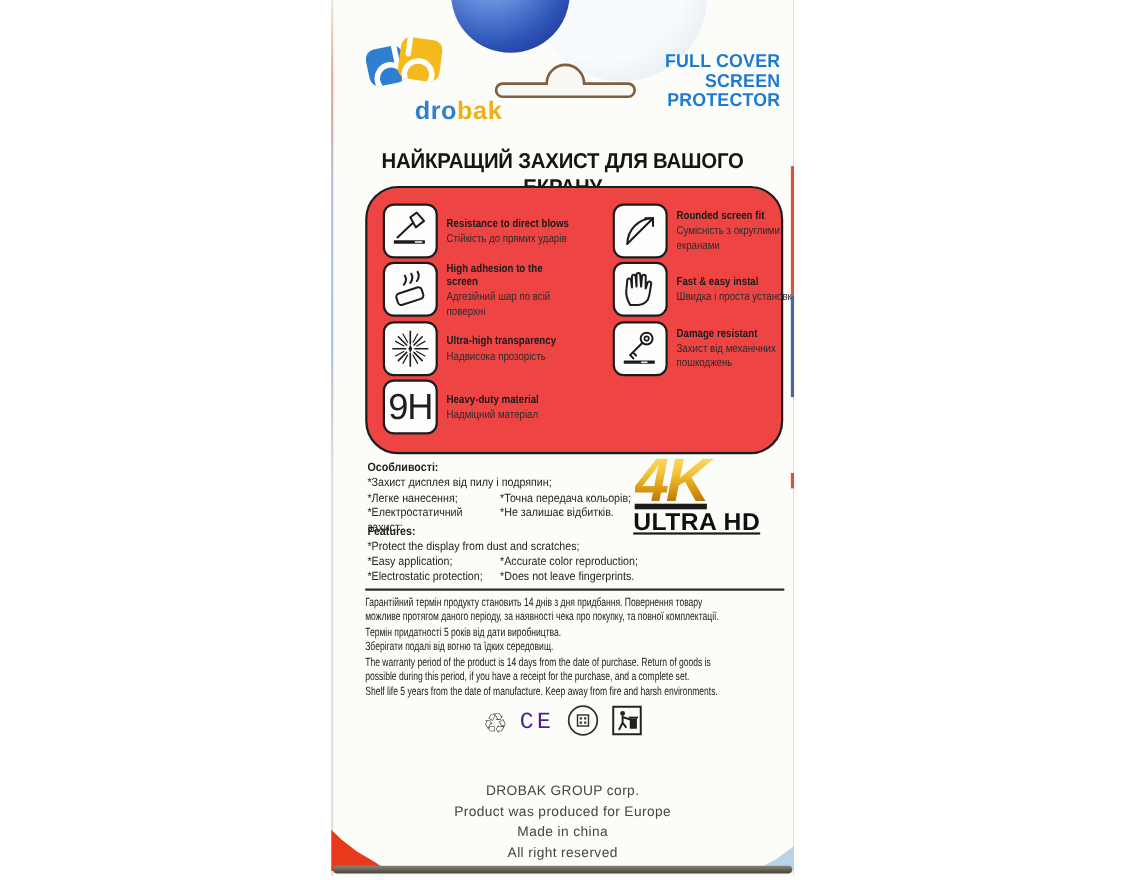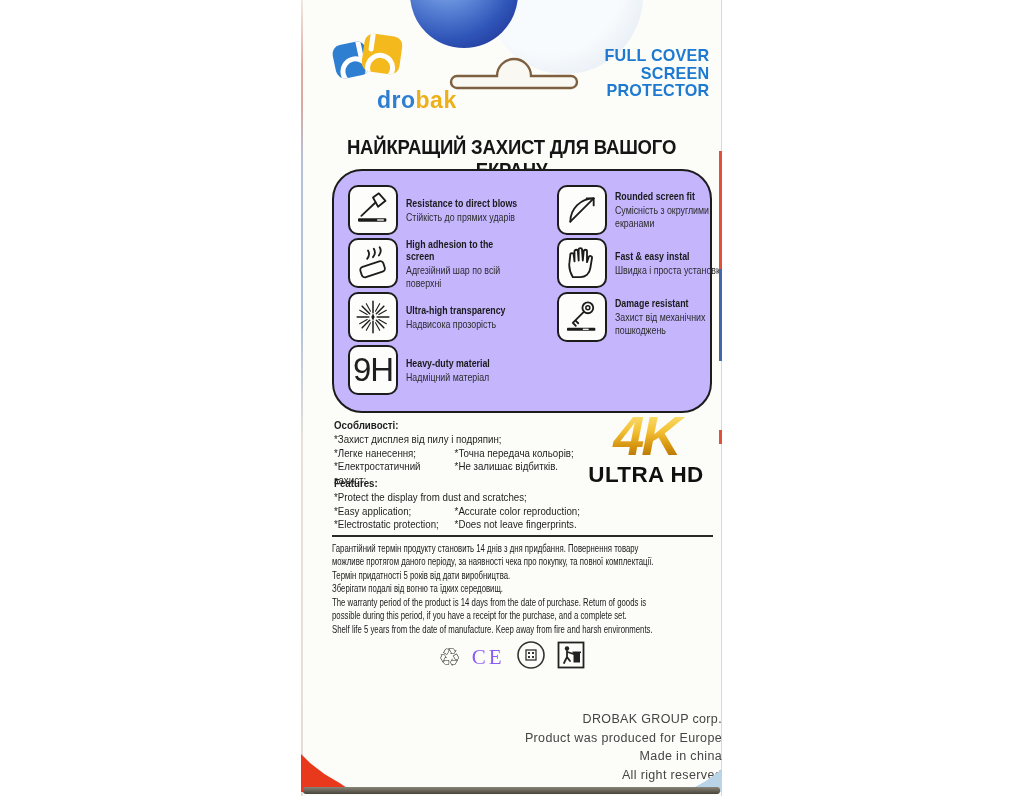--- a/index.html
+++ b/index.html
@@ -32,55 +32,55 @@
   
   .product-title{position:absolute;right:13px;top:47px;text-align:right;white-space:pre-line;
     color:#1d7ad0;font-weight:700;font-size:17px;line-height:17.5px;letter-spacing:.2px;
     transform:scaleX(.95);transform-origin:right top;}
   
   .tagline{position:absolute;left:0;right:0;top:136px;text-align:center;font-size:19.5px;font-weight:700;
     color:#151515;letter-spacing:-.2px;transform:scaleX(.95);}
   
   .features-box{position:absolute;left:31px;top:169px;width:380px;height:244px;box-sizing:border-box;
     border:2.5px solid #1c1c1c;border-radius:30px;display:grid;grid-template-columns:197px 1fr;
-    grid-template-rows:repeat(4,1fr);padding:12px 0 14px 14px;background:#c4b5fd;}
+    grid-template-rows:repeat(4,1fr);padding:12px 0 14px 14px;background:#ef4444;}
   .fcell{display:flex;align-items:center;gap:8px;overflow:visible;}
   .fcell:nth-child(even){padding-left:12px;}
   .ficon{flex:0 0 50px;height:50px;box-sizing:border-box;border:2.4px solid #1c1c1c;border-radius:10px;
     display:flex;align-items:center;justify-content:center;background:#fdfdfb;}
   .ftext{flex:0 0 140px;transform:scaleX(.84);transform-origin:left center;font-size:10.5px;line-height:12.5px;}
   .ft-en{font-weight:700;color:#1a1a1a;margin-bottom:1.5px;}
   .ft-ua{font-weight:400;color:#2c2c2c;}
   .nineh{font-size:33px;color:#1f1f1f;letter-spacing:-1px;}
   
   .hl{position:absolute;left:33px;width:330px;font-size:10.8px;line-height:13.8px;color:#1e1e1e;
     transform:scaleX(.9);transform-origin:left top;}
   #hl-ua{top:419px}
   #hl-en{top:477px}
   .hl-title{font-weight:700;}
   .hl-cols{display:flex;}
   .hl-c1{width:134px;flex:0 0 134px;}
   
-  .badge-4k{position:absolute;left:276px;top:411px;width:138px;text-align:center;}
+  .badge-4k{position:absolute;left:276px;top:411px;width:138px;text-align:left;text-decoration:underline;}
   .fourk{font-size:56px;font-weight:700;font-style:italic;line-height:50px;letter-spacing:-3px;
     background:linear-gradient(180deg,#fbe27a 0%,#f3c135 40%,#d4920e 72%,#a86a05 100%);
     -webkit-background-clip:text;background-clip:text;color:transparent;}
   .uhd{font-size:22px;font-weight:700;color:#101010;letter-spacing:.4px;margin-top:1px;transform:scaleX(1.02);}
   
   .sep{position:absolute;left:31px;top:535px;width:381px;border-top:2px solid #2a2a2a;}
   .warr{position:absolute;left:31px;margin:0;font-size:10.8px;line-height:13.4px;color:#191919;
     white-space:pre-line;transform-origin:left top;width:505px;transform:scaleX(.72);}
   #warr-ua{top:542px}
   #warr-en{top:596px}
   
   .certs{position:absolute;left:0;top:640px;width:421px;display:flex;justify-content:center;align-items:center;gap:11px;height:34px;}
   .recycle{font-family:"DejaVu Sans",sans-serif;font-size:25px;line-height:1;color:#1d1d1d;}
-  .ce{font-family:Liberation Serif, serif;font-size:21px;font-weight:400;letter-spacing:3px;color:#8b5cf6;}
-  
-  .footer{position:absolute;left:0;top:710px;width:100%;text-align:right;font-size:12.5px;line-height:18.7px;
+  .ce{font-family:Liberation Mono, monospace;font-size:21px;font-weight:400;letter-spacing:3px;color:#4c1d95;}
+  
+  .footer{position:absolute;left:0;top:710px;width:100%;text-align:center;font-size:12.5px;line-height:18.7px;
     color:#454545;letter-spacing:.35px;}
   
   .edge-l{position:absolute;left:0;top:0;width:2px;height:100%;
     background:linear-gradient(180deg,#efe9e2 0%,#e3aca1 8%,#d9a89e 13%,#b6c1d8 20%,#b0c0da 40%,#e6e0d8 55%,#e3ded6 100%);}
   .edge-r-red{position:absolute;right:0;top:151px;width:3px;height:118px;background:#df5138;}
   .edge-r-blue{position:absolute;right:0;top:269px;width:3px;height:92px;background:#3f68b0;}
   .edge-r-tick{position:absolute;right:0;top:430px;width:3px;height:14px;background:#df5138;}
   .wedge-red{position:absolute;left:0;top:752px;width:52px;height:40px;background:#e8391d;
     clip-path:polygon(0 5%,18% 28%,45% 55%,75% 78%,100% 100%,0 100%);}
   .wedge-blue{position:absolute;right:0;top:769px;width:36px;height:23px;background:#bad4e7;

